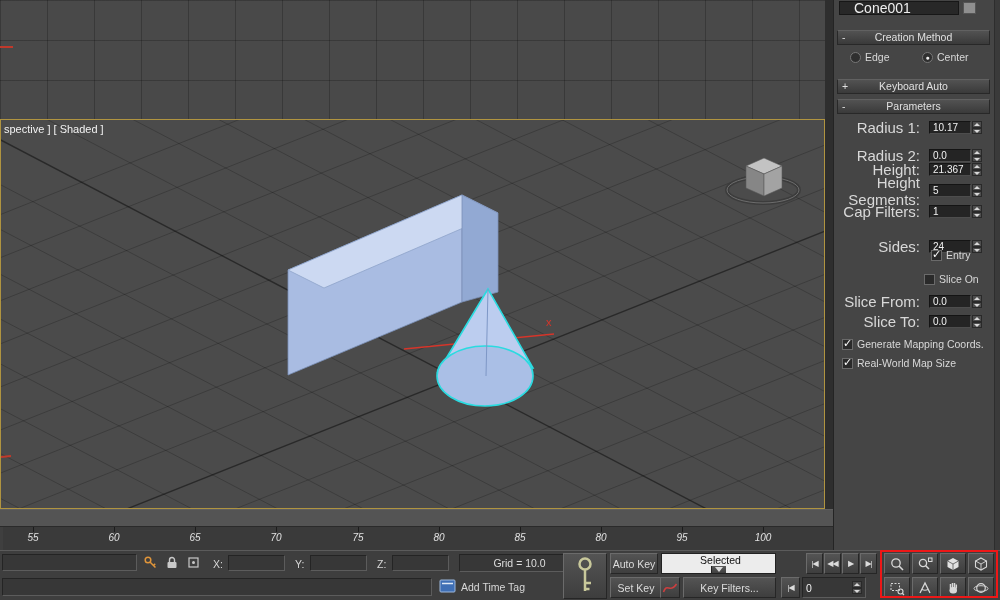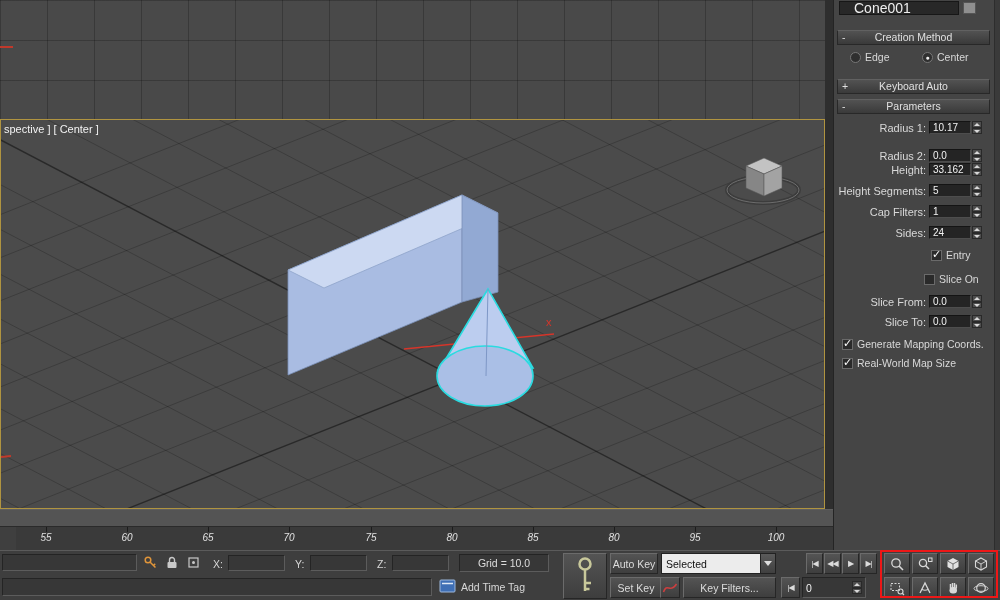--- a/index.html
+++ b/index.html
@@ -18,40 +18,40 @@
     border:1px solid #b09440; }
   .vp-label { position:absolute; left:3px; top:3px; font-size:11px; color:#f2f2f2; z-index:5; cursor:default; }
   .scene { position:absolute; left:0; top:0; width:100%; height:100%; }
 
   .splitter { position:absolute; left:825px; top:0; width:8px; height:509px; background:#2e2e2e; }
 
   
   #timeline { position:absolute; left:0; top:509px; width:833px; height:41px; background:#3f3f3f; }
   .tl-track { position:absolute; left:0; top:0; width:833px; height:18px; background:#545454;
     border-bottom:1px solid #2a2a2a; border-top:1px solid #5f5f5f; }
-  .tl-ruler { position:absolute; left:16px; top:18px; width:833px; height:36px; background:#3a3a3a;
+  .tl-ruler { position:absolute; left:3px; top:18px; width:833px; height:36px; background:#3a3a3a;
     border-bottom:4px solid #c2410c; }
   .tl-tick { position:absolute; top:0; }
   .tl-tick .line { position:absolute; left:0; top:0; width:1px; height:5px; background:#1c1c1c; }
   .tl-tick .lbl { position:absolute; top:5px; transform:translateX(-50%); font-size:10px; color:#e2e2e2; white-space:nowrap; }
 
   
   #panel { position:absolute; left:833px; top:0; width:167px; height:550px; background:#454545; border-left:1px solid #242424; }
   .pscroll { position:absolute; right:0; top:0; width:6px; height:550px; background:#3a3a3a; border-left:1px solid #2d2d2d; }
   .name-field { position:absolute; left:5px; top:1px; width:120px; height:14px; background:#282828;
     border:1px solid #171717; color:#eee; font-size:14px; padding:0 14px; }
   .color-swatch { position:absolute; left:129px; top:2px; width:13px; height:12px; background:#8f8f8f; border:1px solid #555; }
 
   .rollout-hdr { position:absolute; left:3px; width:153px; height:15px;
     background:linear-gradient(#525252,#3a3a3a); border:1px solid #282828; border-top-color:#616161;
     font-size:10.5px; color:#e0e0e0; text-align:center; line-height:13px; cursor:pointer; }
   .rollout-hdr .pm { position:absolute; left:4px; top:0; width:10px; text-align:left; }
 
   .prow { position:absolute; left:3px; width:153px; height:15px; display:flex; align-items:center; }
-  .plabel { width:92px; text-align:right; font-size:11px; color:#d8d8d8; padding-right:3px; flex:none; }
+  .plabel { width:92px; text-align:right; font-size:15px; color:#d8d8d8; padding-right:9px; flex:none; }
   .pfield { width:42px; height:13px; background:#242424; border:1px solid #141414;
     border-bottom-color:#4d4d4d; border-right-color:#4d4d4d; color:#f2f2f2; font-size:10px;
     line-height:11px; padding-left:3px; flex:none; overflow:hidden; }
   .sp { display:flex; flex-direction:column; flex:none; margin-left:1px; }
   .sp i { display:block; width:10px; height:6.5px; background:#4e4e4e; border:1px solid #292929; position:relative; }
   .sp i::after { content:""; position:absolute; left:1px; border-left:3px solid transparent; border-right:3px solid transparent; }
   .sp i.up::after { top:1px; border-bottom:3px solid #d8d8d8; }
   .sp i.dn::after { top:1px; border-top:3px solid #d8d8d8; }
 
   .crow { position:absolute; display:flex; align-items:center; cursor:pointer; }
@@ -88,21 +88,21 @@
 </head>
 <body>
 
 <div id="stage">
 
   <div class="vp-top">
     <div class="tick-red-top"></div>
   </div>
 
   <div class="vp-main">
-    <div class="vp-label">spective ] [ Center ]</div>
+    <div class="vp-label">spective ] [ Shaded ]</div>
     <svg class="scene" viewBox="0 0 823 388" preserveAspectRatio="none">
       <g id="gridlines">
           <line x1="-593.4" y1="330.4" x2="1266.6" y2="-409.6" stroke="rgba(0,0,0,0.20)" stroke-width="1"></line>
           <line x1="-578.6" y1="367.59999999999997" x2="1281.4" y2="-372.40000000000003" stroke="rgba(0,0,0,0.20)" stroke-width="1"></line>
           <line x1="-563.8" y1="404.79999999999995" x2="1296.2" y2="-335.20000000000005" stroke="rgba(0,0,0,0.20)" stroke-width="1"></line>
           <line x1="-549" y1="442" x2="1311" y2="-298" stroke="rgba(0,0,0,0.20)" stroke-width="1"></line>
           <line x1="-534.2" y1="479.2" x2="1325.8" y2="-260.8" stroke="rgba(0,0,0,0.20)" stroke-width="1"></line>
           <line x1="-519.4" y1="516.4" x2="1340.6" y2="-223.60000000000002" stroke="rgba(0,0,0,0.20)" stroke-width="1"></line>
           <line x1="-504.6" y1="553.6" x2="1355.4" y2="-186.4" stroke="rgba(0,0,0,0.20)" stroke-width="1"></line>
           <line x1="-489.8" y1="590.8" x2="1370.2" y2="-149.2" stroke="rgba(0,0,0,0.20)" stroke-width="1"></line>
@@ -251,21 +251,21 @@
     <div class="prow" style="top:148px">
       <span class="plabel">Radius 2:</span>
       <span class="pfield">0.0</span>
       <span class="sp">
           <i class="up"></i>
           <i class="dn"></i>
         </span>
     </div>
     <div class="prow" style="top:162px">
       <span class="plabel">Height:</span>
-      <span class="pfield">33.162</span>
+      <span class="pfield">21.367</span>
       <span class="sp">
           <i class="up"></i>
           <i class="dn"></i>
         </span>
     </div>
     <div class="prow" style="top:183px">
       <span class="plabel">Height Segments:</span>
       <span class="pfield">5</span>
       <span class="sp">
           <i class="up"></i>
@@ -273,21 +273,21 @@
         </span>
     </div>
     <div class="prow" style="top:204px">
       <span class="plabel">Cap Filters:</span>
       <span class="pfield">1</span>
       <span class="sp">
           <i class="up"></i>
           <i class="dn"></i>
         </span>
     </div>
-    <div class="prow" style="top:225px">
+    <div class="prow" style="top:239px">
       <span class="plabel">Sides:</span>
       <span class="pfield">24</span>
       <span class="sp">
           <i class="up"></i>
           <i class="dn"></i>
         </span>
     </div>
 
     <div class="crow" style="top:249px; left:97px">
       <span class="cbox">
@@ -359,34 +359,34 @@
         </svg>
     </span>
 
     <span class="slabel" style="left:213px; top:7px;">X:</span>
     <input class="sunken" style="position: absolute; left: 228px; top: 4px; width: 57px; height: 16px;">
     <span class="slabel" style="left:295px; top:7px;">Y:</span>
     <input class="sunken" style="position: absolute; left: 310px; top: 4px; width: 57px; height: 16px;">
     <span class="slabel" style="left:377px; top:7px;">Z:</span>
     <input class="sunken" style="position: absolute; left: 392px; top: 4px; width: 57px; height: 16px;">
 
-    <div class="sunken" style="position:absolute; left:459px; top:3px; width:90px; height:18px; text-align:center; line-height:16px; font-size:10.5px;">Grid = 10.0</div>
+    <div class="sunken" style="position:absolute; left:459px; top:3px; width:121px; height:18px; text-align:center; line-height:16px; font-size:10.5px;">Grid = 10.0</div>
 
     <div class="btn" style="position:absolute; left:563px; top:2px; width:44px; height:46px;">
       <svg width="22" height="40">
         <circle cx="11" cy="8" r="5.5" fill="none" stroke="#c8c89b" stroke-width="2.5"></circle>
         <line x1="11" y1="13.5" x2="11" y2="35" stroke="#c8c89b" stroke-width="2.5"></line>
         <line x1="11" y1="27" x2="17" y2="27" stroke="#c8c89b" stroke-width="2.5"></line>
         <line x1="11" y1="33" x2="15.5" y2="33" stroke="#c8c89b" stroke-width="2.5"></line>
       </svg>
     </div>
 
     <div class="btn" style="position:absolute; left:610px; top:2px; width:48px; height:21px;">Auto Key</div>
 
-    <div class="dropdown" style="left:661px; top:2px; width:115px; height:21px;">
+    <div class="dropdown" style="left:661px; top:2px; width:115px; height:21px;flex-direction:column;">
       <span class="dtext">Selected</span>
       <span class="darrow">
           <b></b>
         </span>
     </div>
 
     <div class="btn pbtn" style="left:806px; top:2px;">|◀</div>
     <div class="btn pbtn" style="left:824px; top:2px;">◀◀</div>
     <div class="btn pbtn" style="left:842px; top:2px;">▶</div>
     <div class="btn pbtn" style="left:860px; top:2px;">▶|</div>

